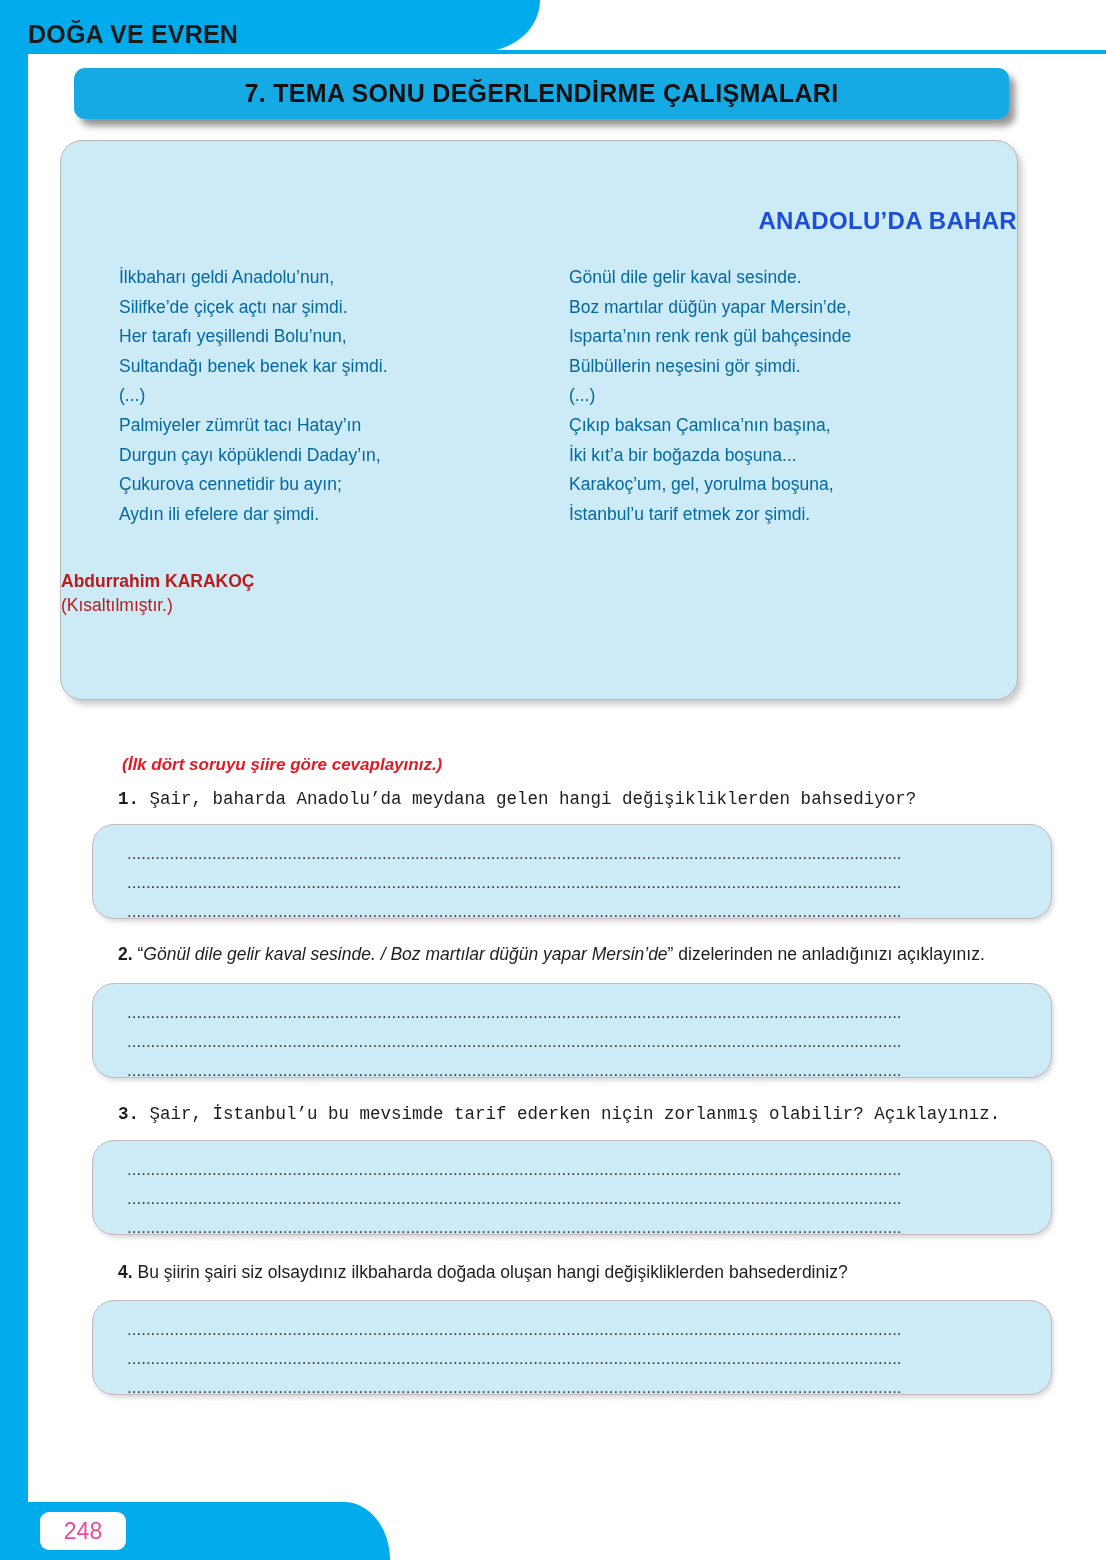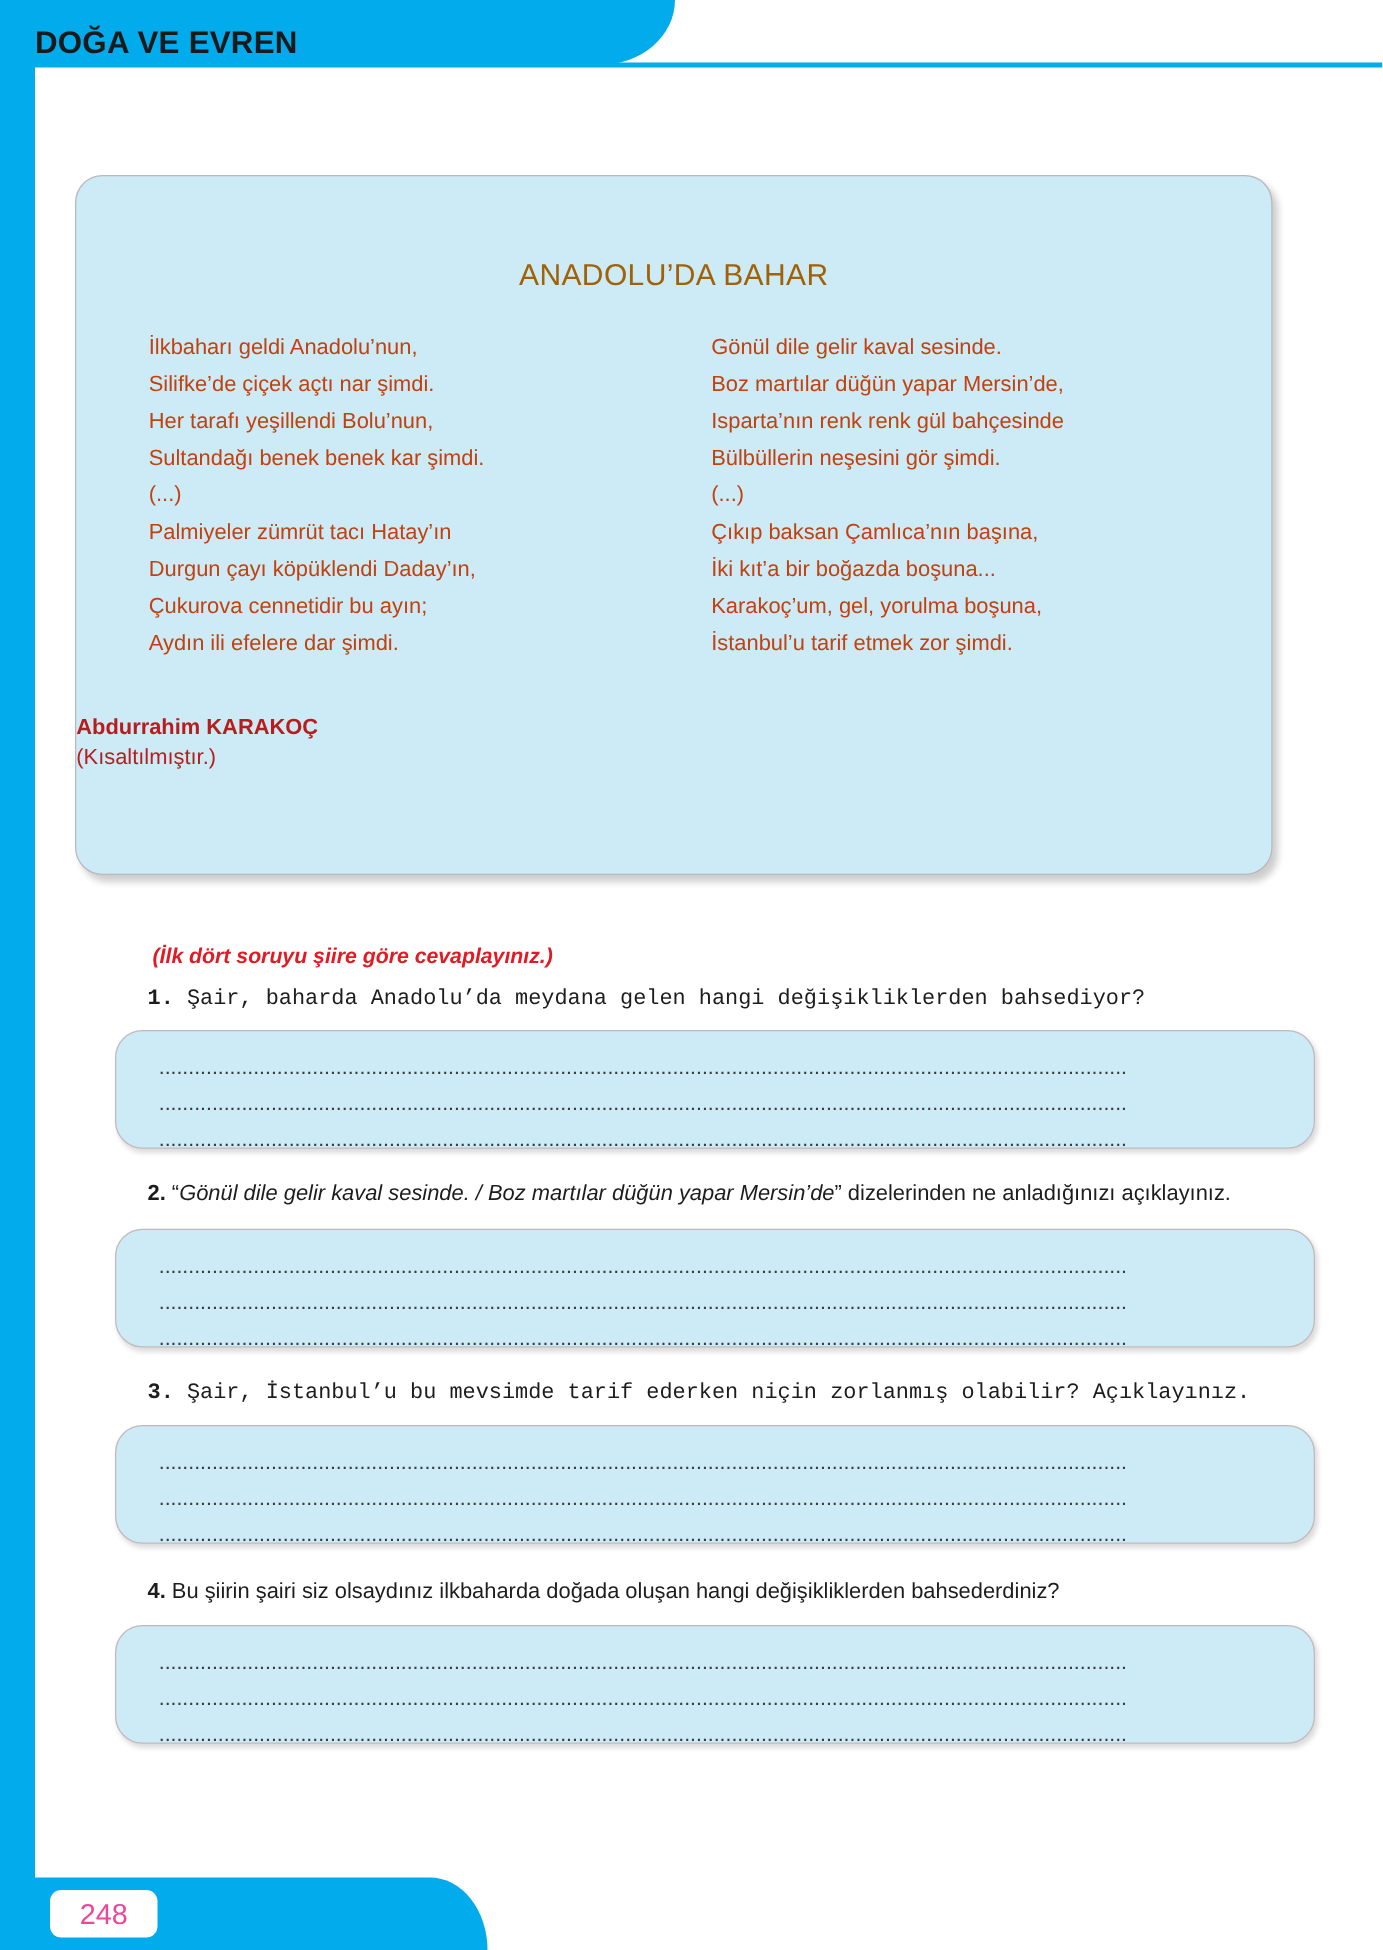--- a/index.html
+++ b/index.html
@@ -124,32 +124,32 @@
     top: 140px;
     width: 958px;
     height: 560px;
     background: #cdeaf7;
     border: 1px solid #b9b9b9;
     border-radius: 22px;
     box-shadow: 4px 5px 6px rgba(0,0,0,0.20);
   }
   .poem-title {
     margin-top: 66px;
-    text-align: center;
+    text-align: right;
     font-size: 24px;
-    font-weight: normal;
-    color: #a16207;
+    font-weight: bold;
+    color: #1d4ed8;
     letter-spacing: 0.3px;
   }
   .poem-columns {
     display: flex;
     margin-top: 28px;
     padding: 0 54px 0 58px;
     font-size: 17.5px;
-    color: #c2410c;
+    color: #0369a1;
     line-height: 29.6px;
   }
   .poem-col { width: 50%; }
   .poem-col.right { padding-left: 28px; }
   .poem-line { white-space: nowrap; }
 
   .poem-author {
     margin-top: 42px;
     padding-right: 48px;
     text-align: left;
@@ -220,20 +220,25 @@
 <body>
 
 <div class="page">
 
   <div class="left-band"></div>
   <div class="top-band"></div>
   <div class="top-band-rule"></div>
 
   <div class="header-title">DOĞA VE EVREN</div>
 
+  <div class="banner-wrap">
+    <div class="banner">
+      <span class="banner-text">7.  TEMA SONU DEĞERLENDİRME ÇALIŞMALARI</span>
+    </div>
+  </div>
 
   <div class="poem-box">
     <div class="poem-title">ANADOLU’DA BAHAR</div>
 
     <div class="poem-columns">
       <div class="poem-col left">
         <div class="poem-line">İlkbaharı geldi Anadolu’nun,</div>
         <div class="poem-line">Silifke’de çiçek açtı nar şimdi.</div>
         <div class="poem-line">Her tarafı yeşillendi Bolu’nun,</div>
         <div class="poem-line">Sultandağı benek benek kar şimdi.</div>

